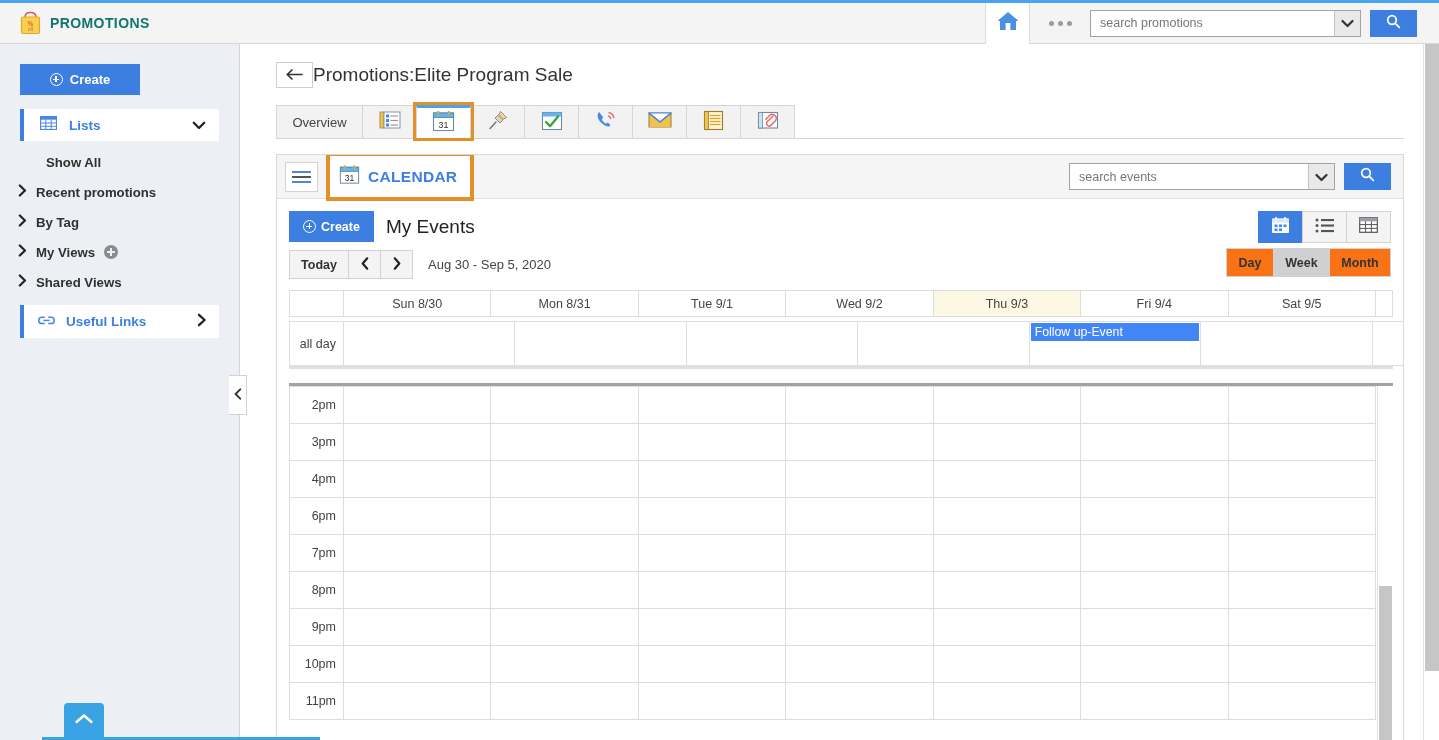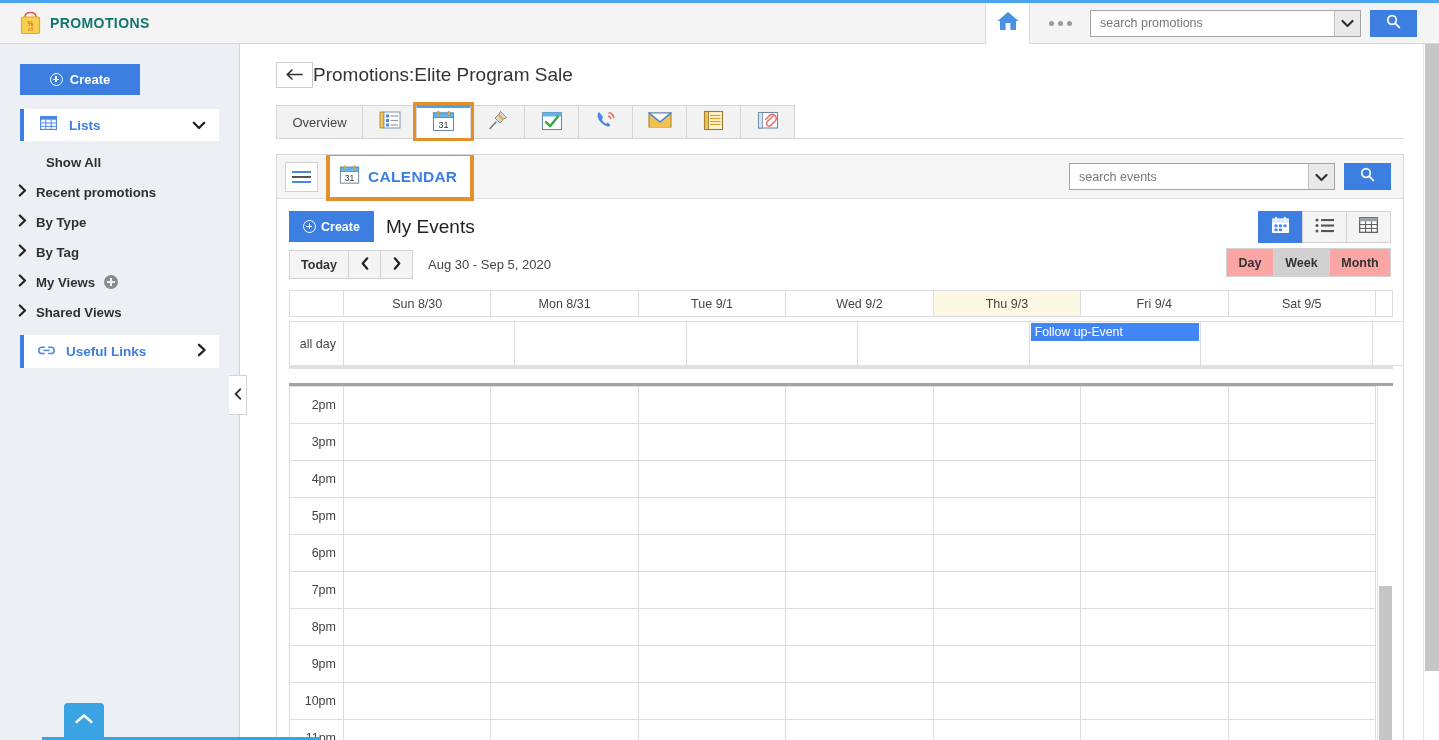--- a/index.html
+++ b/index.html
@@ -225,21 +225,21 @@
   .btn-grey {
     height: 29px; border: 1px solid #d2d2d2; background: #f4f4f4;
     display: flex; align-items: center; justify-content: center; cursor: pointer;
     font-size: 12.5px; font-weight: bold; color: #333; margin-left: -1px;
     font-family: "Liberation Sans", sans-serif;
   }
   .btn-today { width: 60px; margin-left: 0; }
   .btn-arrow { width: 33px; font-size: 14px; }
   .range-label { font-size: 13px; color: #444; margin-left: 15px; }
   .dwm { position: absolute; right: 12px; top: 6px; display: flex; }
-  .dwm .btn-grey { background: #fca5a5; }
+  .dwm .btn-grey { background: #f97316; }
   .dwm .btn-grey.sel { background: #d0d0d0; }
   .dwm-day { width: 48px; }
   .dwm-week { width: 57px; }
   .dwm-month { width: 62px; }
 
   
   .cal-wrap {
     margin: 11px 0 0 12px; width: 1104px; position: relative;
   }
   .cal-headtable { width: 1104px; border-collapse: collapse; table-layout: fixed; }
@@ -385,28 +385,20 @@
     <div class="nav-item plain">
       <span>Show All</span>
     </div>
     <div class="nav-item">
       <span class="arrow">
         <svg width="9" height="13" viewBox="0 0 9 13">
             <path d="M1.8 1.5 L7 6.5 L1.8 11.5" fill="none" stroke="#222" stroke-width="2.2" stroke-linecap="round" stroke-linejoin="round"></path>
           </svg>
       </span>
       <span>Recent promotions</span>
-    </div>
-    <div class="nav-item">
-      <span class="arrow">
-        <svg width="9" height="13" viewBox="0 0 9 13">
-            <path d="M1.8 1.5 L7 6.5 L1.8 11.5" fill="none" stroke="#222" stroke-width="2.2" stroke-linecap="round" stroke-linejoin="round"></path>
-          </svg>
-      </span>
-      <span>By Type</span>
     </div>
     <div class="nav-item">
       <span class="arrow">
         <svg width="9" height="13" viewBox="0 0 9 13">
             <path d="M1.8 1.5 L7 6.5 L1.8 11.5" fill="none" stroke="#222" stroke-width="2.2" stroke-linecap="round" stroke-linejoin="round"></path>
           </svg>
       </span>
       <span>By Tag</span>
     </div>
     <div class="nav-item">
@@ -763,30 +755,20 @@
             <td class="gutter">4pm</td>
             <td></td>
                 <td></td>
             <td></td>
                 <td></td>
             <td></td>
                 <td></td>
             <td></td>
           </tr>
           <tr>
-            <td class="gutter">5pm</td>
-            <td></td>
-                <td></td>
-            <td></td>
-                <td></td>
-            <td></td>
-                <td></td>
-            <td></td>
-          </tr>
-          <tr>
             <td class="gutter">6pm</td>
             <td></td>
                 <td></td>
             <td></td>
                 <td></td>
             <td></td>
                 <td></td>
             <td></td>
           </tr>
           <tr>

